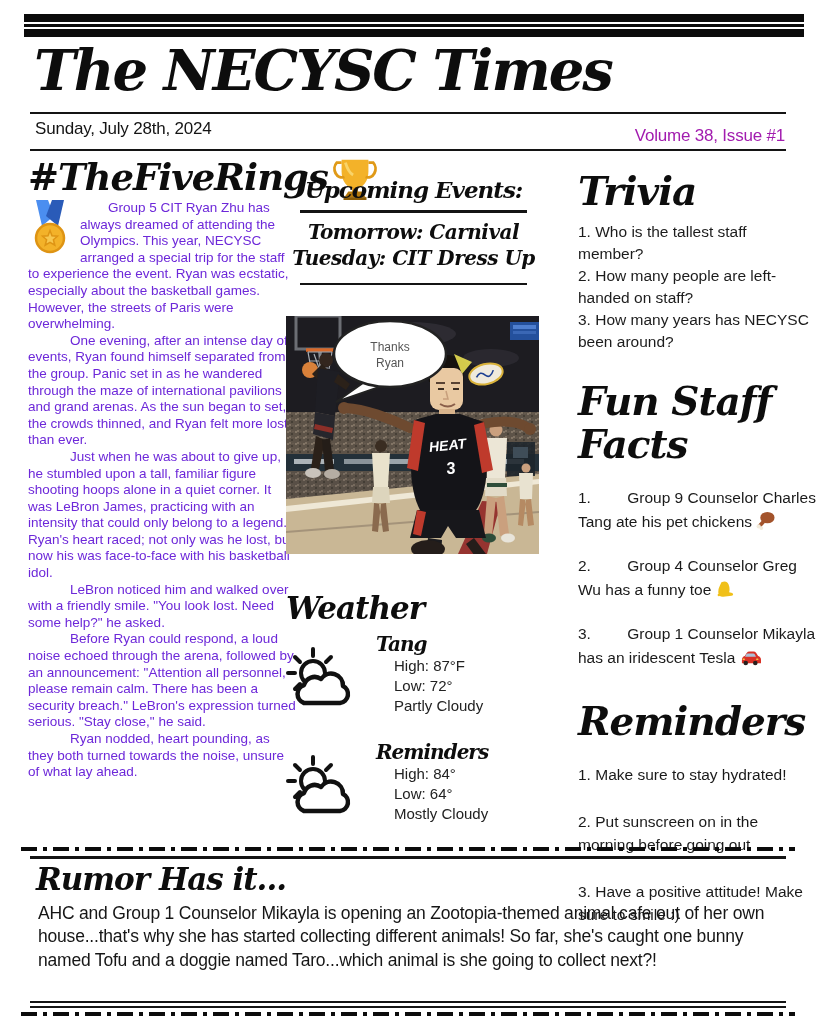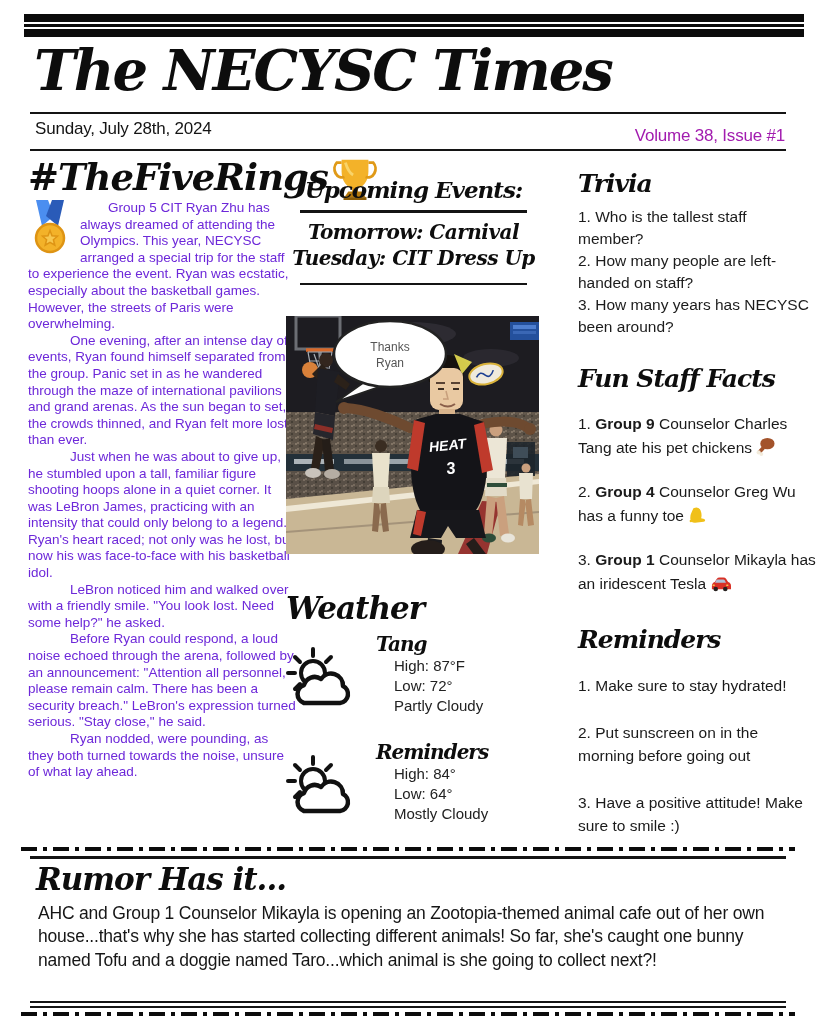--- a/index.html
+++ b/index.html
@@ -43,26 +43,26 @@
   .weather-title { font-size:31px; margin-top:39px; line-height:1; }
   .wx-row { display:flex; margin-top:8px; }
   .wx-row.second { margin-top:24px; }
   .wx-icon-wrap { width:90px; flex:0 0 auto; padding-top:14px; }
   .wx-text { flex:1; }
   .wx-label { font-size:20px; line-height:24px; }
   .wx-line { font-size:15px; line-height:20px; padding-left:18px; color:#222; }
 
   
   .right-col { position:absolute; left:578px; top:158px; width:238px; }
-  .r-title { font-size:25px; line-height:1.1; }
+  .r-title { font-size:39px; line-height:1.1; }
   .r-title.trivia-t { margin-top:12px; }
   .r-list { margin-top:8px; font-size:15.5px; line-height:22px; color:#1c1c1c; }
   .facts-title { margin-top:27px; }
   .fact { margin-top:20px; font-size:15.5px; line-height:24px; }
-  .fact b { font-weight:bold; }
+  .fact b { font-weight:normal;margin-left:32px; }
   .fact svg { vertical-align:-3px; }
   .reminders-title { margin-top:30px; }
   .rem { margin-top:24px; font-size:15.5px; line-height:23px; }
   .rem.first { margin-top:20px; }
 
   
   .dashdot { position:absolute; left:21px; right:21px; height:3.5px;
     background:repeating-linear-gradient(90deg,#0b0b0b 0 16px, transparent 16px 22px, #0b0b0b 22px 26px, transparent 26px 32px); }
   .dd-top { top:847px; }
   .dd-bot { top:1012px; }
@@ -108,21 +108,21 @@
         <polygon points="6,0 18,0 24,16 12,26" fill="#4b8ef0"></polygon>
         <polygon points="34,0 22,0 16,16 28,26" fill="#2a5bb8"></polygon>
         <circle cx="20" cy="38" r="14" fill="#f3b229" stroke="#de9414" stroke-width="2.5"></circle>
         <path d="M20,30.5 L22,35.8 L27.5,36.2 L23.4,39.8 L24.8,45.2 L20,42.3 L15.2,45.2 L16.6,39.8 L12.5,36.2 L18,35.8 Z" fill="#f7c74f" stroke="#de9414" stroke-width="1.5"></path>
       </svg>
       <p class="p-first">Group 5 CIT Ryan Zhu has always dreamed of attending the Olympics. This year, NECYSC arranged a special trip for the staff to experience the event. Ryan was ecstatic, especially about the basketball games. However, the streets of Paris were overwhelming.</p>
       <p>One evening, after an intense day of events, Ryan found himself separated from the group. Panic set in as he wandered through the maze of international pavilions and grand arenas. As the sun began to set, the crowds thinned, and Ryan felt more lost than ever.</p>
       <p>Just when he was about to give up, he stumbled upon a tall, familiar figure shooting hoops alone in a quiet corner. It was LeBron James, practicing with an intensity that could only belong to a legend. Ryan's heart raced; not only was he lost, but now his was face-to-face with his basketball idol.</p>
       <p>LeBron noticed him and walked over with a friendly smile. "You look lost. Need some help?" he asked.</p>
       <p>Before Ryan could respond, a loud noise echoed through the arena, followed by an announcement: "Attention all personnel, please remain calm. There has been a security breach." LeBron's expression turned serious. "Stay close," he said.</p>
-      <p>Ryan nodded, were pounding, as they both turned towards the noise, unsure of what lay ahead.</p>
+      <p>Ryan nodded, heart pounding, as they both turned towards the noise, unsure of what lay ahead.</p>
     </div>
   </div>
 
   <div class="mid-col">
     <div class="events">
       <div class="events-title script">Upcoming Events:</div>
       <div class="events-rule"></div>
       <div class="event-line script">Tomorrow: Carnival</div>
       <div class="event-line script">Tuesday: CIT Dress Up</div>
       <div class="events-rule bot"></div>

